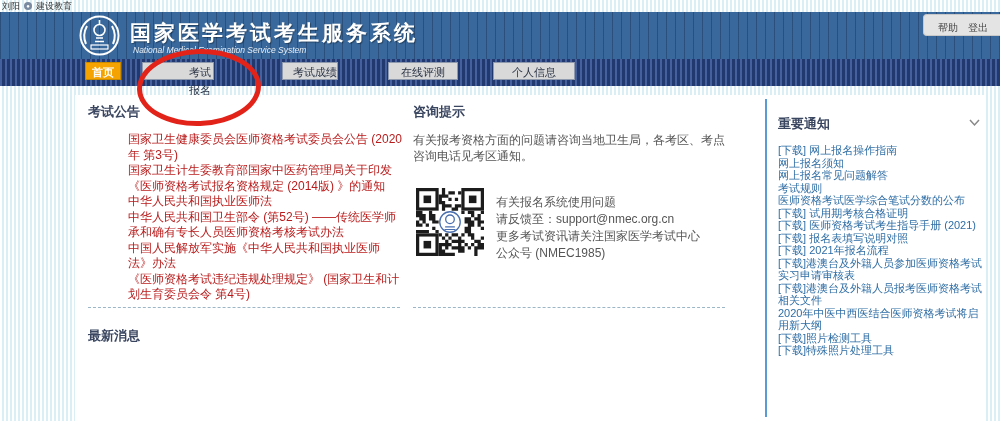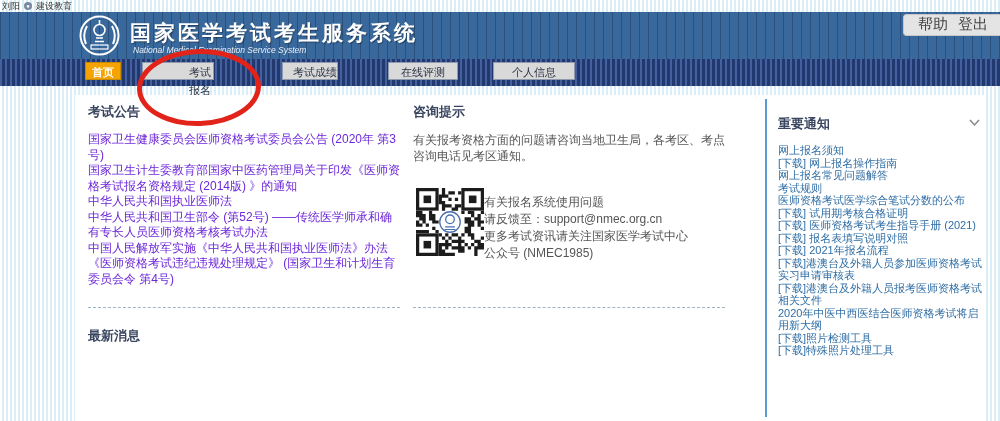--- a/index.html
+++ b/index.html
@@ -11,45 +11,45 @@
   
   .topbar{position:absolute;top:0;left:0;width:100%;height:12px;display:flex;align-items:center;gap:4px;padding-left:2px;font-size:9px;color:#333;overflow:hidden;}
   .favicon{display:inline-block;width:8px;height:8px;border-radius:50%;background:#7a8aa0;color:#fff;font-size:6px;line-height:8px;text-align:center;}
   
   .header{position:absolute;top:12px;left:0;width:100%;height:47px;
     background-color:#38689c;
     background-image:repeating-linear-gradient(90deg,rgba(15,35,60,0.35) 0 1px,transparent 1px 9px);}
   .logo{position:absolute;left:78px;top:2px;width:43px;height:43px;}
   .app-title{position:absolute;left:130px;top:7px;color:#ffffff;font-size:21px;font-weight:bold;letter-spacing:3px;white-space:nowrap;text-shadow:1px 1px 1px rgba(0,0,0,0.35);}
   .app-subtitle{position:absolute;left:133px;top:33px;color:#e9eff6;font-size:8.5px;font-style:italic;white-space:nowrap;}
-  .session-box{position:absolute;right:0;top:2px;height:20px;background:#e4e4e4;border:1px solid #c9c9c9;border-right:none;border-radius:4px 0 0 4px;display:flex;align-items:flex-start;gap:10px;padding:0 12px 0 14px;font-size:15px;color:#444;}
+  .session-box{position:absolute;right:0;top:2px;height:20px;background:#e4e4e4;border:1px solid #c9c9c9;border-right:none;border-radius:4px 0 0 4px;display:flex;align-items:flex-end;gap:10px;padding:0 12px 0 14px;font-size:10px;color:#444;}
   .session-box a{color:#444;text-decoration:none;cursor:pointer;}
   
   .nav{position:absolute;top:59px;left:0;width:100%;height:27px;
     background-color:#22396f;
     background-image:repeating-linear-gradient(90deg,rgba(110,145,215,0.45) 0 2px,transparent 2px 5px);}
   .tab{position:absolute;top:3px;height:18px;line-height:18px;text-align:center;font-size:11px;cursor:pointer;box-sizing:border-box;}
   .tab-home{left:85px;width:36px;background:#f5a300;border:1px solid #c98a00;color:#ffffff;font-weight:bold;}
   .tab-gray{background:#d9d9d9;border:1px solid #8f9aae;color:#2a3344;}
   .tab-2{left:142px;width:72px;padding-left:44px;}
   .tab-3{left:282px;width:56px;text-align:right;}
   .tab-4{left:388px;width:70px;}
   .tab-5{left:493px;width:82px;}
   
   .red-circle{position:absolute;left:137px;top:49px;width:114px;height:67px;border:5px solid #e2231a;border-radius:50%;transform:rotate(-2deg);z-index:6;pointer-events:none;}
   
   .content{position:absolute;left:75px;top:95px;width:910px;height:326px;background:#ffffff;}
   .section-title{font-size:13px;font-weight:bold;color:#3a4660;margin:0 0 11px 0;}
   .col-left{position:absolute;left:13px;top:8px;width:315px;}
-  .ann-link{font-size:12px;line-height:15.5px;color:#6d28d9;cursor:pointer;}
+  .ann-link{font-size:12px;line-height:15.5px;color:#b91c1c;cursor:pointer;margin-left:40px;}
   .col-mid{position:absolute;left:338px;top:8px;width:316px;}
   .mid-intro{font-size:12px;line-height:16px;color:#555555;}
   .qr-row{position:absolute;left:341px;top:93px;display:flex;align-items:flex-start;}
   .qr-box{width:68px;height:68px;}
-  .qr-lines{padding-top:6px;}
+  .qr-lines{margin-left:12px;padding-top:6px;}
   .qr-line{font-size:12px;line-height:17px;color:#555555;}
   .dash{position:absolute;border-top:1px dashed #9bb7c7;height:0;}
   .dash-left{left:13px;top:212px;width:312px;}
   .dash-mid{left:338px;top:212px;width:312px;}
   .latest-title{position:absolute;left:13px;top:232px;}
   .divider-v{position:absolute;left:690px;top:4px;width:2px;height:318px;background:#5b9bd5;}
   .col-right{position:absolute;left:703px;top:20px;width:208px;}
   .right-head{position:relative;}
   .chevron{position:absolute;right:6px;top:-2px;color:#888;cursor:pointer;}
   .notice-link{font-size:11px;line-height:12.5px;color:#2e6da4;cursor:pointer;}
@@ -148,22 +148,22 @@
 
     <div class="col-right">
       <div class="right-head">
         <div class="section-title">重要通知</div>
         <span class="chevron">
           <svg width="11" height="8" viewBox="0 0 11 8">
               <polyline points="1,1 5.5,6 10,1" fill="none" stroke="#888888" stroke-width="1.5"></polyline>
             </svg>
         </span>
       </div>
+      <div class="notice-link">[下载] 网上报名操作指南</div>
       <div class="notice-link">网上报名须知</div>
-      <div class="notice-link">[下载] 网上报名操作指南</div>
       <div class="notice-link">网上报名常见问题解答</div>
       <div class="notice-link">考试规则</div>
       <div class="notice-link">医师资格考试医学综合笔试分数的公布</div>
       <div class="notice-link">[下载] 试用期考核合格证明</div>
       <div class="notice-link">[下载] 医师资格考试考生指导手册 (2021)</div>
       <div class="notice-link">[下载] 报名表填写说明对照</div>
       <div class="notice-link">[下载] 2021年报名流程</div>
       <div class="notice-link">[下载]港澳台及外籍人员参加医师资格考试实习申请审核表</div>
       <div class="notice-link">[下载]港澳台及外籍人员报考医师资格考试相关文件</div>
       <div class="notice-link">2020年中医中西医结合医师资格考试将启用新大纲</div>

